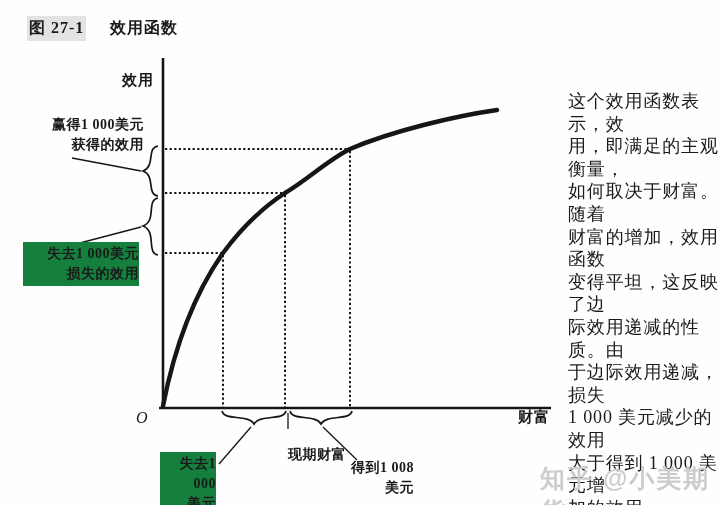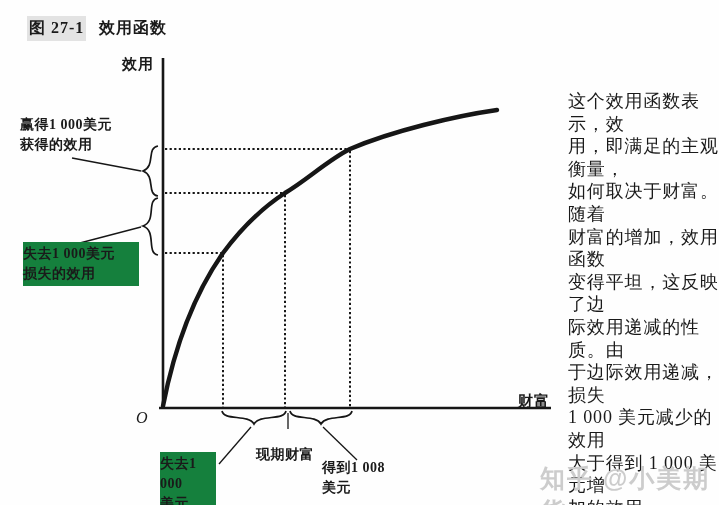--- a/index.html
+++ b/index.html
@@ -3,42 +3,42 @@
 <meta charset="utf-8">
 <style>
   html,body{margin:0;padding:0;background:#ffffff;}
   #figure-canvas{
     position:relative;width:719px;height:505px;background:#fefefe;overflow:hidden;
     font-family:"Liberation Serif", serif;color:#1a1a1a;
   }
   .abs{position:absolute;}
   .chip{background:#e3e3e3;padding:2px 2px;}
   .fig-title{font-size:16px;font-weight:700;letter-spacing:1px;}
-  .axis-label{font-size:15px;font-weight:700;letter-spacing:1px;}
+  .axis-label{font-size:15px;font-weight:700;letter-spacing:1px;margin-top:16px;}
   .origin{font-size:16px;font-style:italic;}
-  .note{font-size:14px;font-weight:700;text-align:left;line-height:20px;white-space:pre-line;letter-spacing:0.5px;}
+  .note{font-size:14px;font-weight:700;text-align:right;line-height:20px;white-space:pre-line;letter-spacing:0.5px;}
   .hl{background:#15803d;}
   .sidebar{
     font-size:18px;line-height:22.6px;letter-spacing:0.85px;white-space:pre-line;
     width:152px;text-align:left;
   }
   .watermark{
     font-family:"Liberation Sans", sans-serif;font-size:25px;font-weight:700;
     color:#cccccc;letter-spacing:2px;
   }
   svg{position:absolute;left:0;top:0;}
   path,line{stroke:#161616;fill:none;}
 </style>
 </head>
 <body>
 
 <div id="figure-canvas">
 
   <span class="abs chip fig-title" style="left:27px;top:16px;">图 27-1</span>
-  <span class="abs fig-title" style="left:99px;top:18px;font-family:Liberation Serif, serif;">效用函数</span>
+  <span class="abs fig-title" style="left:110px;top:18px;font-family:Liberation Serif, serif;">效用函数</span>
 
   <svg width="719" height="505" viewBox="0 0 719 505">
 
     <path d="M163,58 L163,409" stroke-width="2.6"></path>
     <path d="M159,408 L551,408" stroke-width="2.6"></path>
 
     <path d="M163,406 C172,360 190,300 223,253 C243,226 262,208 285,193 C307,180 328,160 350,149 C392,131 455,116 497,110" stroke-width="4.4" stroke-linecap="round"></path>
 
     <path d="M165,149 H350" stroke-width="2" stroke-dasharray="2.2 2.4"></path>
     <path d="M165,193 H285" stroke-width="2" stroke-dasharray="2.2 2.4"></path>

